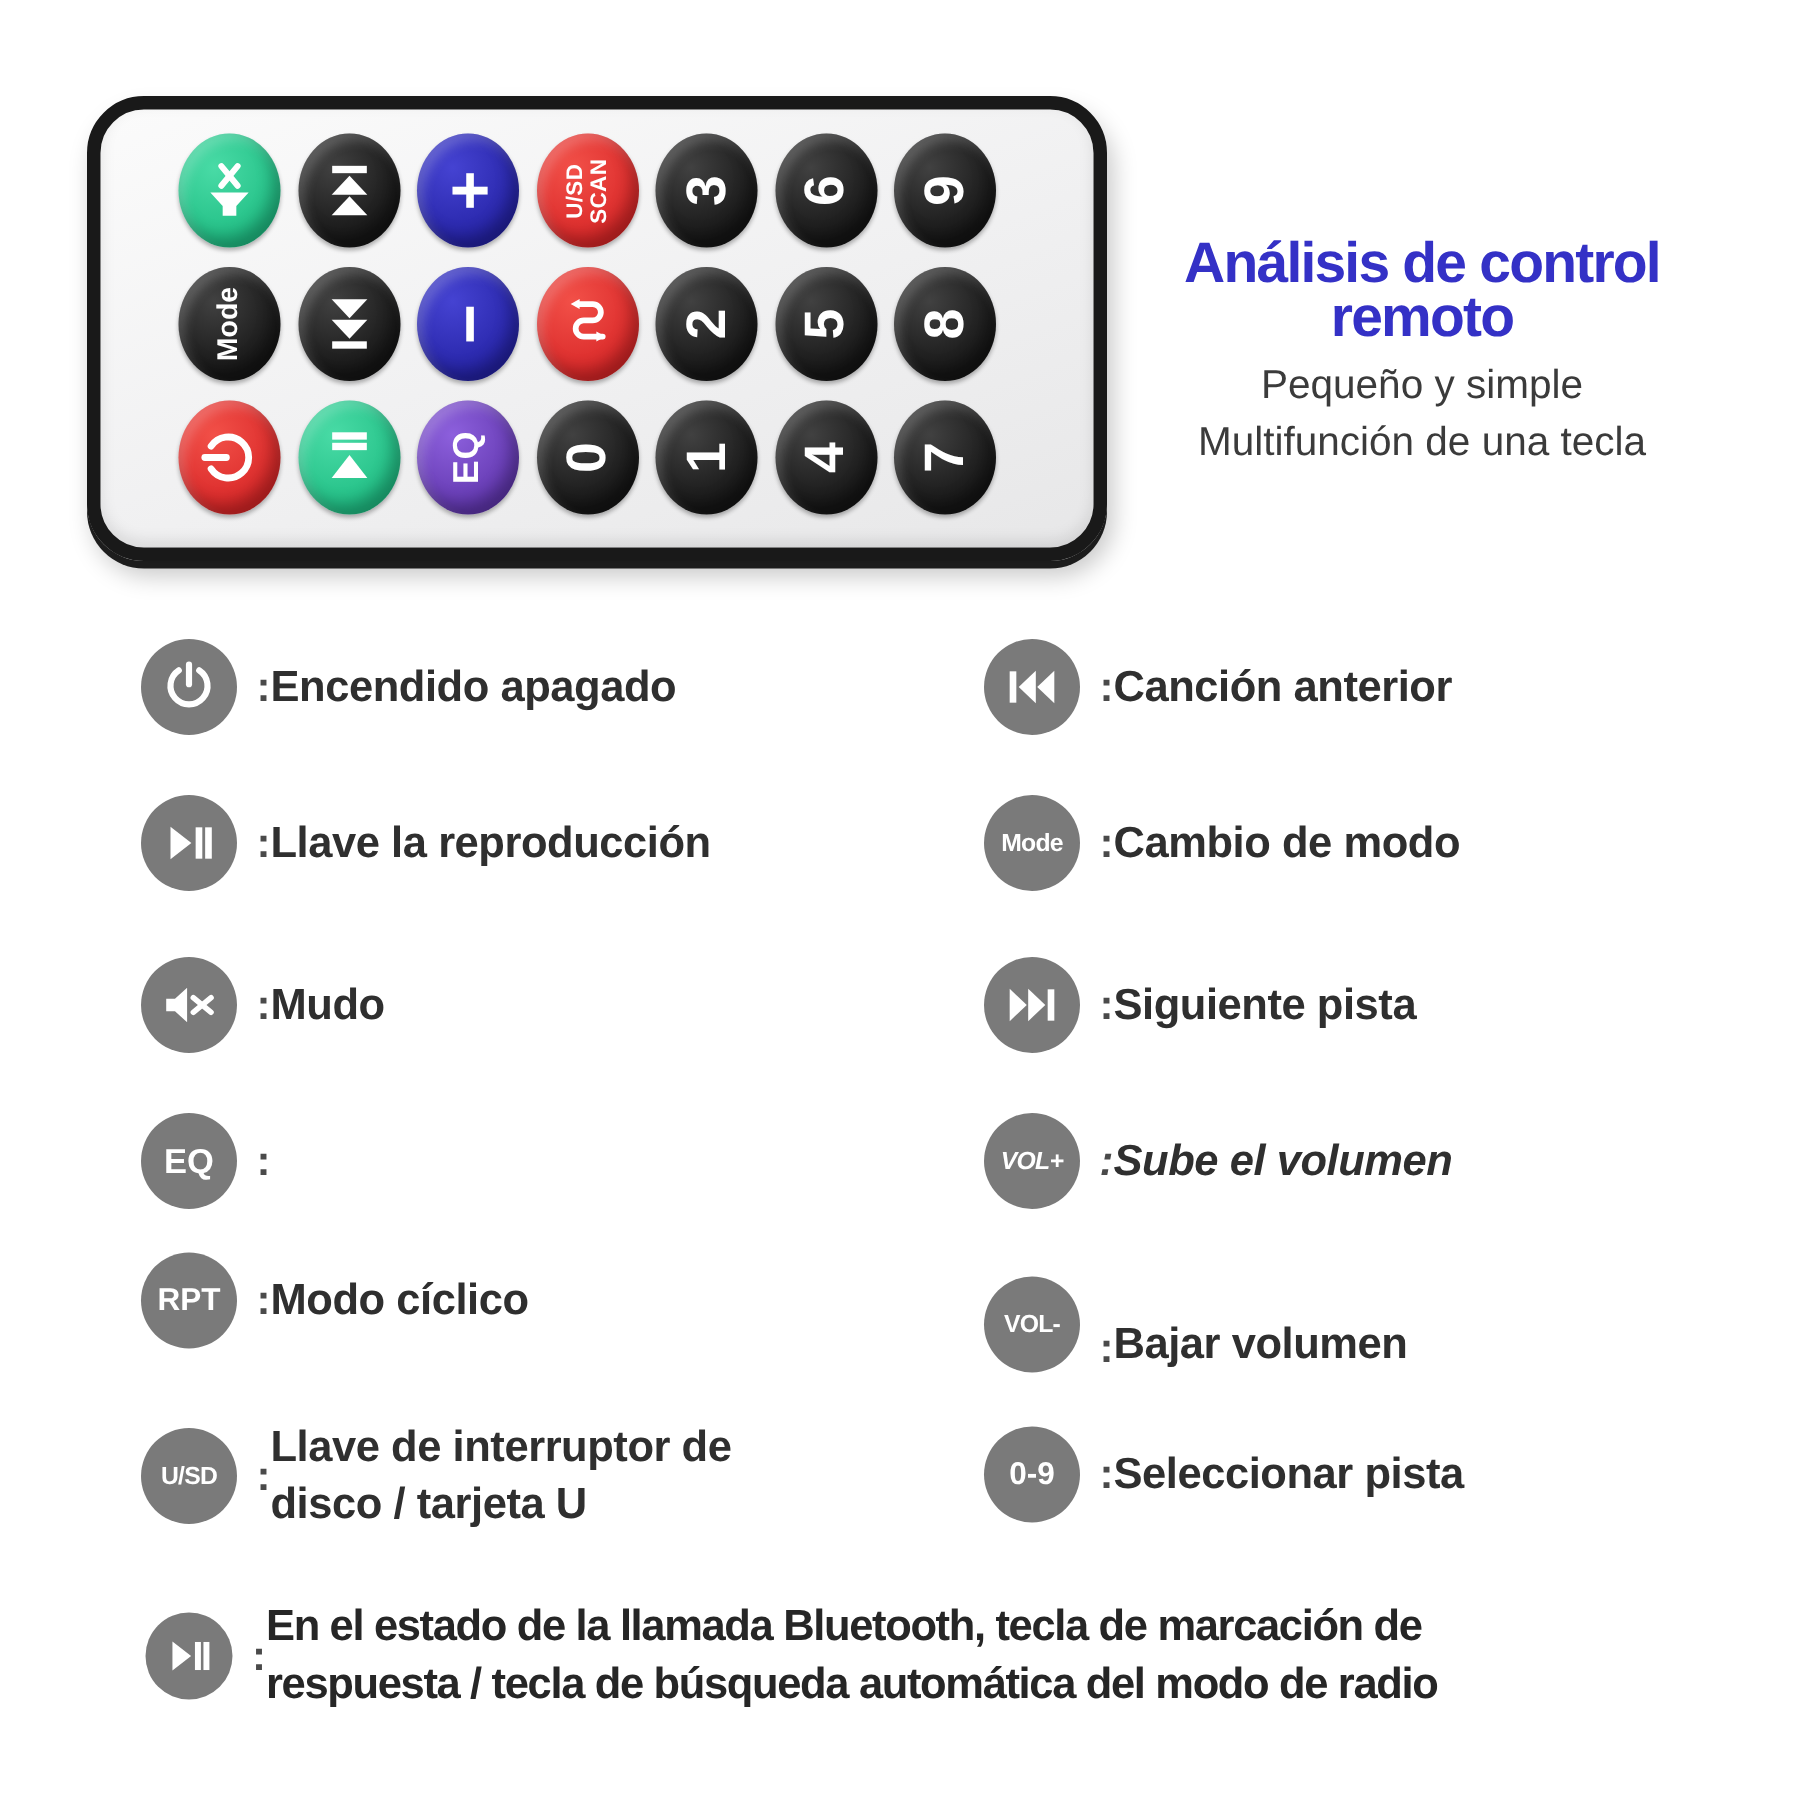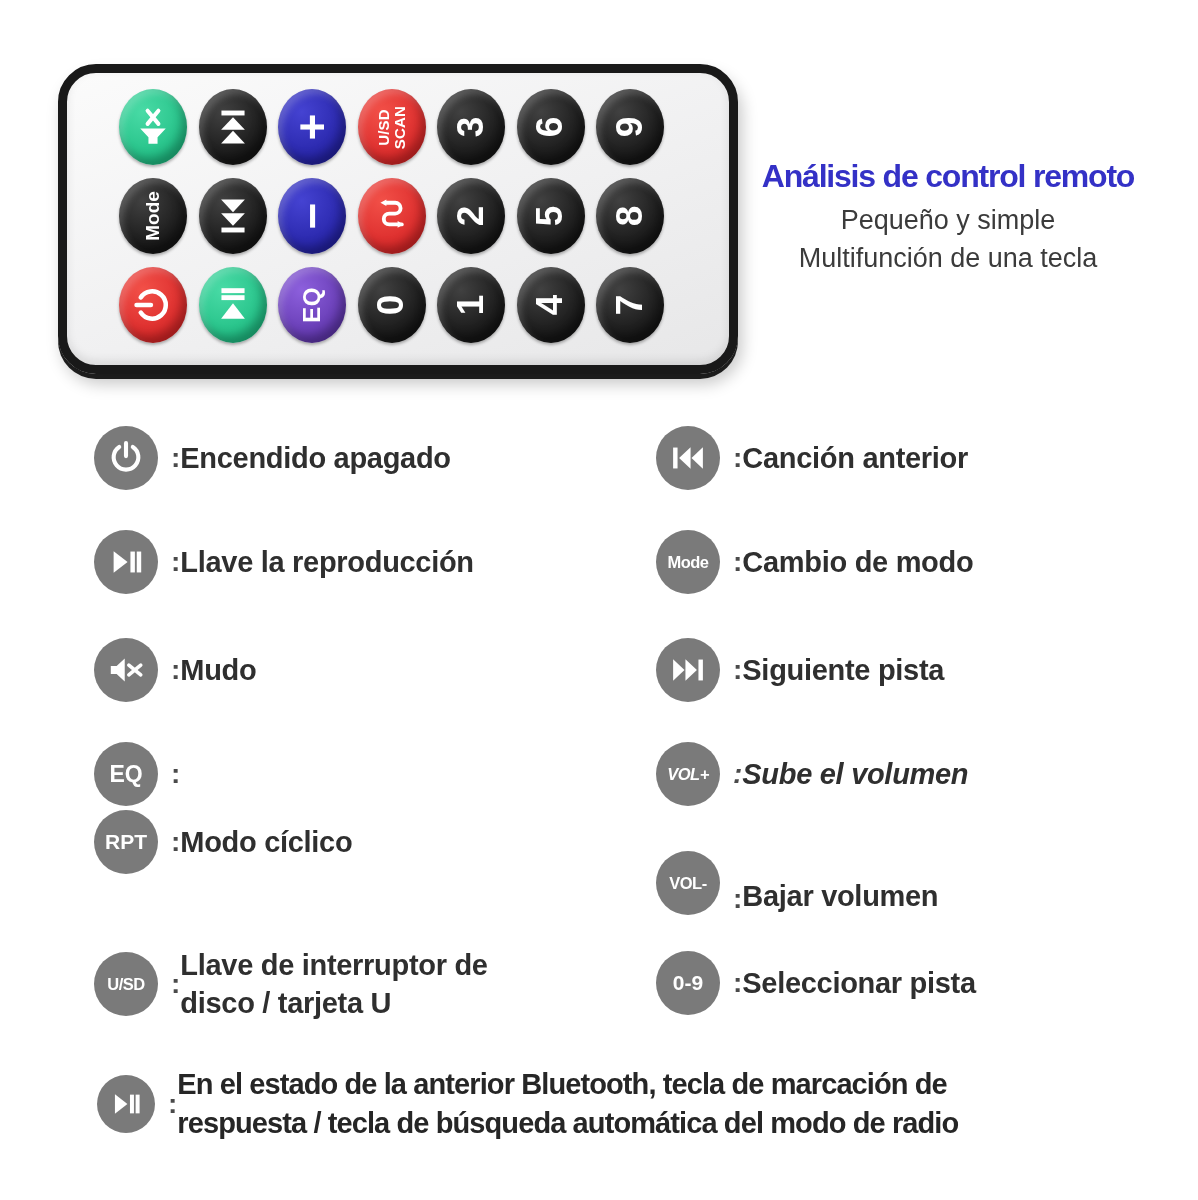--- a/index.html
+++ b/index.html
@@ -27,21 +27,21 @@
   .btn-label{color:#fff;font-weight:700;text-align:center;white-space:pre-line;}
   .rot{transform:rotate(-90deg);}
   .sz-digit{font-size:37px;}
   .sz-plus {font-size:46px;line-height:46px;}
   .sz-eq   {font-size:24px;letter-spacing:.5px;}
   .sz-word {font-size:19px;}
   .sz-scan {font-size:15px;line-height:15.5px;letter-spacing:.2px;}
 
   
   .title-block{position:absolute;left:736px;top:158px;width:424px;text-align:center;}
-  .title-heading{font-size:32px;font-weight:700;color:#3431c6;
+  .title-heading{font-size:38px;font-weight:700;color:#3431c6;
                  letter-spacing:-1.2px;line-height:36px;}
   .title-sub{font-size:27px;color:#3b3b3b;line-height:38px;margin-top:7px;}
 
   
   .lg-item{position:absolute;display:flex;align-items:center;height:70px;}
   .lg-item.two-line{height:86px;}
   .lg-circle{width:64px;height:64px;border-radius:50%;background:#7a7a7a;
              display:flex;align-items:center;justify-content:center;flex:0 0 auto;}
   .lg-badge{color:#fff;font-weight:700;}
   .badge-lg{font-size:23px;} .badge-md{font-size:21px;}
@@ -190,21 +190,21 @@
         </div>
         <span class="lg-colon">:</span>
         <div class="lg-label">Mudo</div>
       </div>
       <div class="lg-item" style="left: 94px; top: 739px;">
         <div class="lg-circle">
           <span class="lg-badge badge-lg">EQ</span>
         </div>
         <span class="lg-colon">:</span>
       </div>
-      <div class="lg-item" style="left: 94px; top: 807px; align-items: center;">
+      <div class="lg-item" style="left: 94px; top: 832px; align-items: center;">
         <div class="lg-circle">
           <span class="lg-badge badge-md">RPT</span>
         </div>
         <span class="lg-colon">:</span>
         <div class="lg-label">Modo cíclico</div>
       </div>
       <div class="lg-item two-line" style="left: 94px; top: 941px;">
         <div class="lg-circle">
           <span class="lg-badge badge-sm">U/SD</span>
         </div>
@@ -268,18 +268,18 @@
   <div id="legend-bottom">
       <div class="lg-item two-line bottom" style="left: 97px; top: 1062px;">
         <div class="lg-circle">
           <svg width="34" height="34" viewBox="0 0 24 24" fill="#fff">
             <polygon points="4.2,5.2 13,12 4.2,18.8"></polygon>
             <rect x="14.8" y="5.4" width="2.8" height="13.2"></rect>
             <rect x="18.8" y="5.4" width="2.8" height="13.2"></rect>
           </svg>
         </div>
         <span class="lg-colon">:</span>
-        <div class="lg-label">En el estado de la anterior Bluetooth, tecla de marcación de
+        <div class="lg-label">En el estado de la llamada Bluetooth, tecla de marcación de
 respuesta / tecla de búsqueda automática del modo de radio</div>
       </div>
     </div>
 
 </div>
 
 </body></html>

